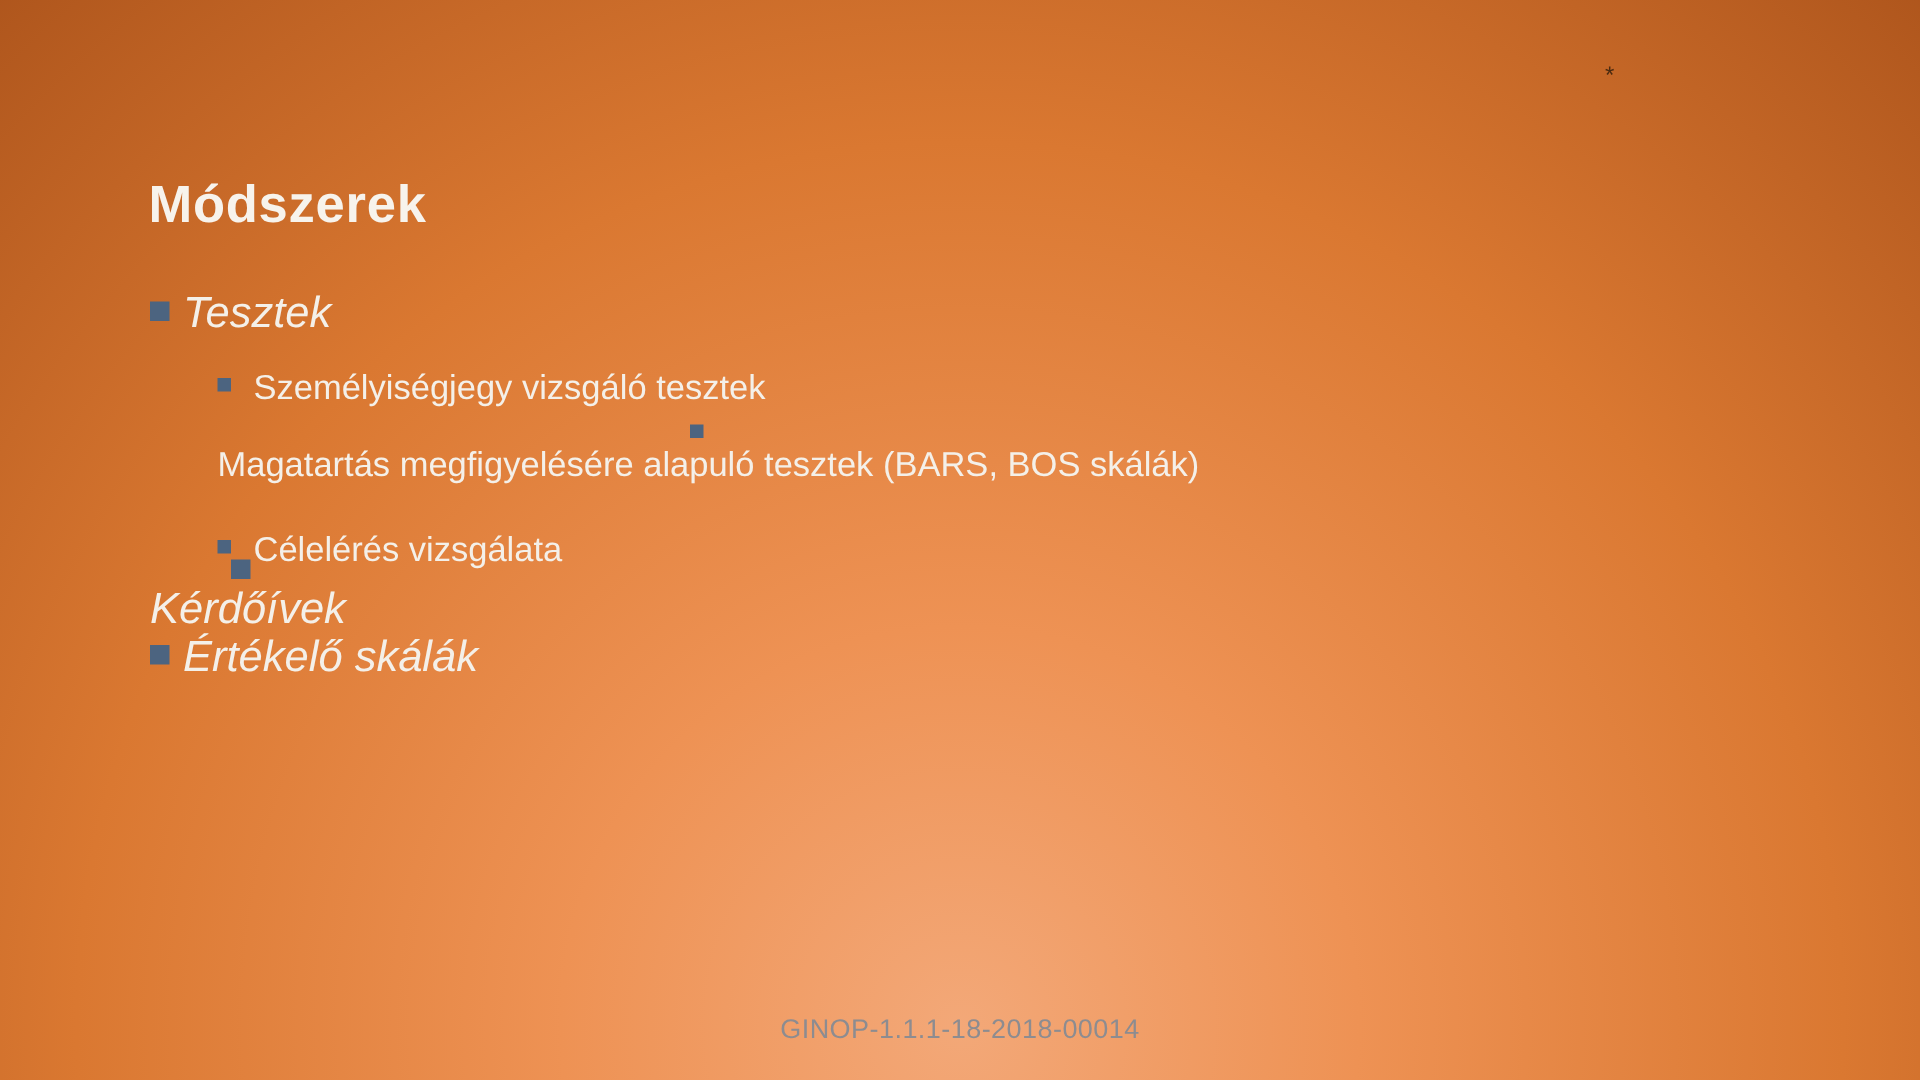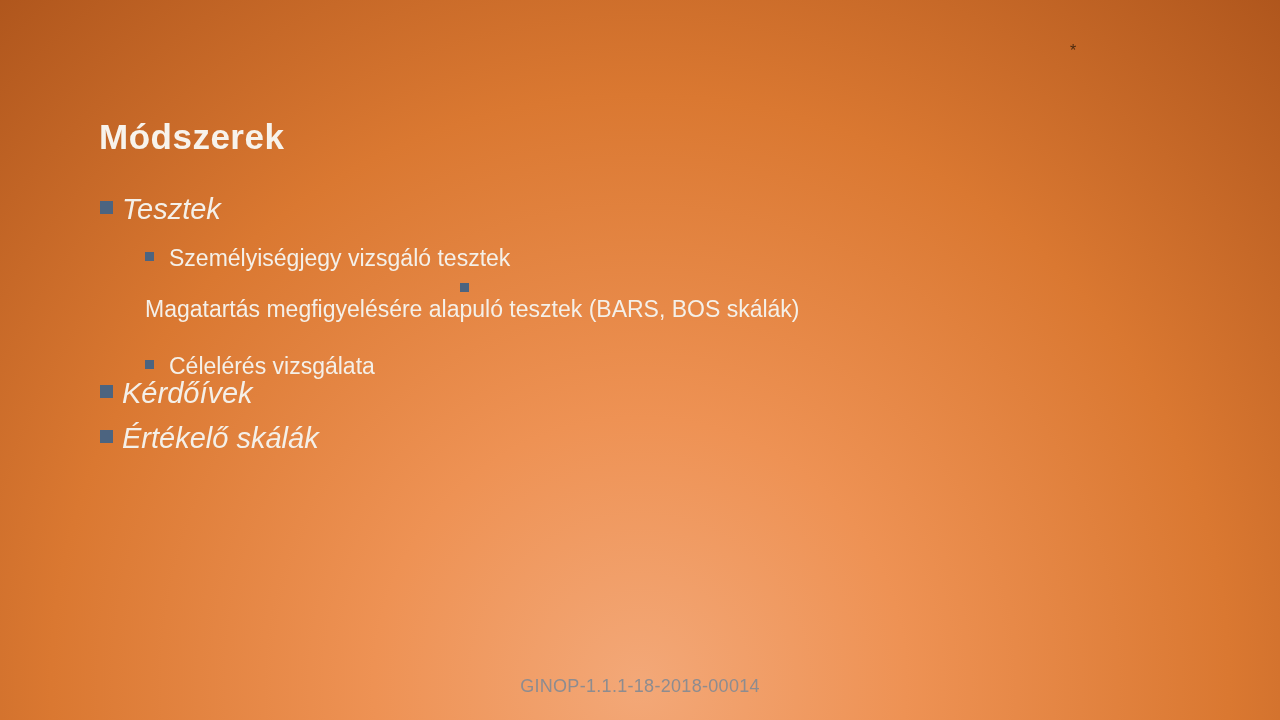--- a/index.html
+++ b/index.html
@@ -72,21 +72,21 @@
     width: 9px; height: 9px;
     margin-right: 15px;
     position: relative; top: -2px;
   }
 
   
   .r0 { top: 191px; }
   .r1 { top: 243px; }
   .r2 { top: 285px; flex-direction: column; }
   .r3 { top: 339px; margin-top: 12px; }
-  .r4 { top: 375px; }
+  .r4 { top: 375px; flex-direction: column; }
   .r5 { top: 420px; }
 
   
   .slide-footer {
     position: absolute;
     left: 0;
     right: 0;
     top: 676px;
     text-align: center;
     font-size: 18px;

